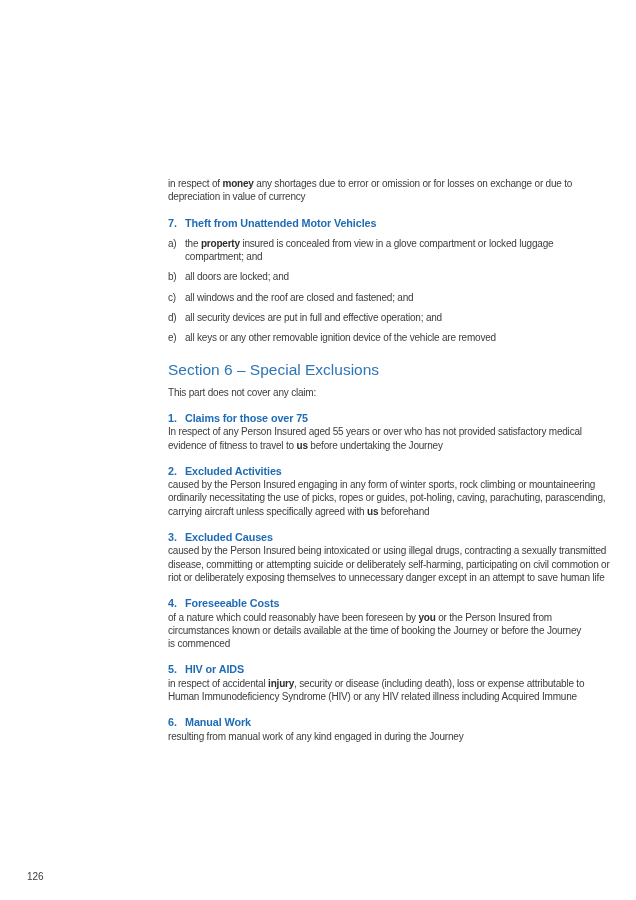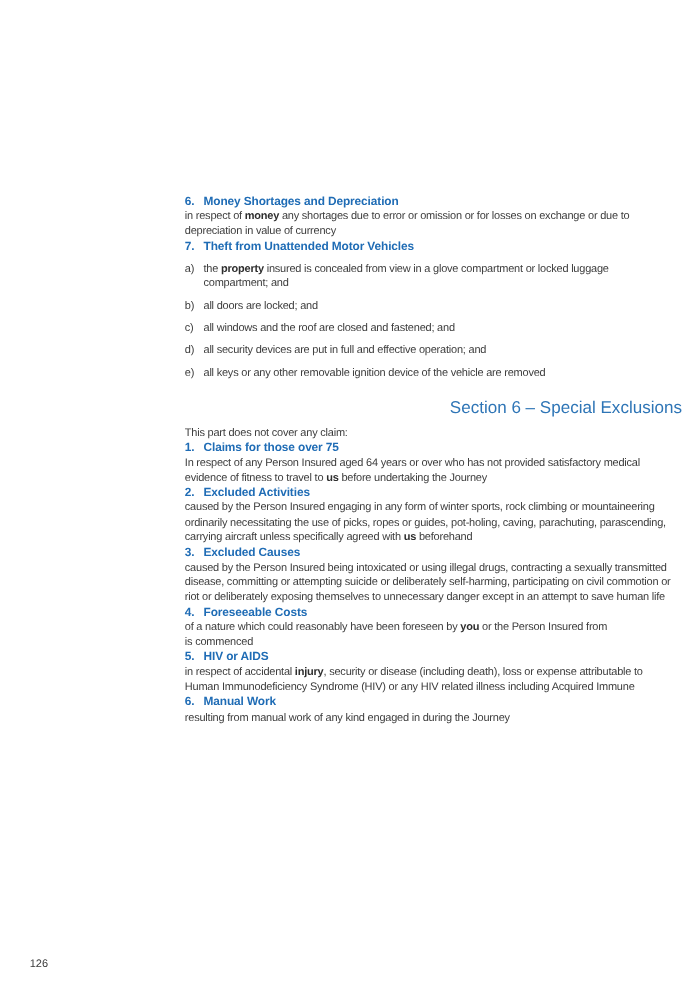--- a/index.html
+++ b/index.html
@@ -21,35 +21,34 @@
     top: 177px;
     width: 452px;
   }
   
   .h3 {
     color: #1F6CB5;
     font-weight: bold;
     font-size: 10.8px;
     line-height: 13.3px;
     letter-spacing: -0.1px;
-    margin-top: 1px;
+    margin-top: 13px;
   }
   .content > .h3:first-child { margin-top: 0; }
   .h3 .num {
     display: inline-block;
     width: 17px;
   }
   
   .h2 {
     color: #2E75B6;
     font-weight: normal;
     font-size: 15.5px;
     line-height: 20px;
     margin-top: 15px;
-    text-align: right;
   }
   .h2 + .p { margin-top: 6px; }
   
   .p {
     font-size: 10px;
     letter-spacing: -0.2px;
     line-height: 13.3px;
     color: #3C3C3C;
     margin-top: 0;
   }
@@ -71,21 +70,20 @@
     top: 871px;
     font-size: 10px;
     color: #3A3A3A;
   }
 </style>
 </head>
 <body>
 
 <div class="page">
   <div class="content">
-      <div class="h3"><span class="num">6.</span><span>Money Shortages and Depreciation</span></div>
       <div class="ptext p">
         <div class="line"><span>in respect of </span><span class="bold">money</span><span> any shortages due to error or omission or for losses on exchange or due to</span></div>
         <div class="line"><span>depreciation in value of currency</span></div>
       </div>
       <div class="h3"><span class="num">7.</span><span>Theft from Unattended Motor Vehicles</span></div>
       <div class="li p">
         <span class="label">a)</span>
         <div class="ptext">
           <div class="line"><span>the </span><span class="bold">property</span><span> insured is concealed from view in a glove compartment or locked luggage</span></div>
           <div class="line"><span>compartment; and</span></div>
@@ -114,38 +112,39 @@
         <div class="ptext">
           <div class="line"><span>all keys or any other removable ignition device of the vehicle are removed</span></div>
         </div>
       </div>
       <div class="h2">Section 6 – Special Exclusions</div>
       <div class="ptext p">
         <div class="line"><span>This part does not cover any claim:</span></div>
       </div>
       <div class="h3"><span class="num">1.</span><span>Claims for those over 75</span></div>
       <div class="ptext p">
-        <div class="line"><span>In respect of any Person Insured aged 64 years or over who has not provided satisfactory medical</span></div>
+        <div class="line"><span>In respect of any Person Insured aged 55 years or over who has not provided satisfactory medical</span></div>
         <div class="line"><span>evidence of fitness to travel to </span><span class="bold">us</span><span> before undertaking the Journey</span></div>
       </div>
       <div class="h3"><span class="num">2.</span><span>Excluded Activities</span></div>
       <div class="ptext p">
         <div class="line"><span>caused by the Person Insured engaging in any form of winter sports, rock climbing or mountaineering</span></div>
         <div class="line"><span>ordinarily necessitating the use of picks, ropes or guides, pot-holing, caving, parachuting, parascending,</span></div>
         <div class="line"><span>carrying aircraft unless specifically agreed with </span><span class="bold">us</span><span> beforehand</span></div>
       </div>
       <div class="h3"><span class="num">3.</span><span>Excluded Causes</span></div>
       <div class="ptext p">
         <div class="line"><span>caused by the Person Insured being intoxicated or using illegal drugs, contracting a sexually transmitted</span></div>
         <div class="line"><span>disease, committing or attempting suicide or deliberately self-harming, participating on civil commotion or</span></div>
         <div class="line"><span>riot or deliberately exposing themselves to unnecessary danger except in an attempt to save human life</span></div>
       </div>
       <div class="h3"><span class="num">4.</span><span>Foreseeable Costs</span></div>
       <div class="ptext p">
         <div class="line"><span>of a nature which could reasonably have been foreseen by </span><span class="bold">you</span><span> or the Person Insured from</span></div>
+        <div class="line"><span>circumstances known or details available at the time of booking the Journey or before the Journey</span></div>
         <div class="line"><span>is commenced</span></div>
       </div>
       <div class="h3"><span class="num">5.</span><span>HIV or AIDS</span></div>
       <div class="ptext p">
         <div class="line"><span>in respect of accidental </span><span class="bold">injury</span><span>, security or disease (including death), loss or expense attributable to</span></div>
         <div class="line"><span>Human Immunodeficiency Syndrome (HIV) or any HIV related illness including Acquired Immune</span></div>
       </div>
       <div class="h3"><span class="num">6.</span><span>Manual Work</span></div>
       <div class="ptext p">
         <div class="line"><span>resulting from manual work of any kind engaged in during the Journey</span></div>

